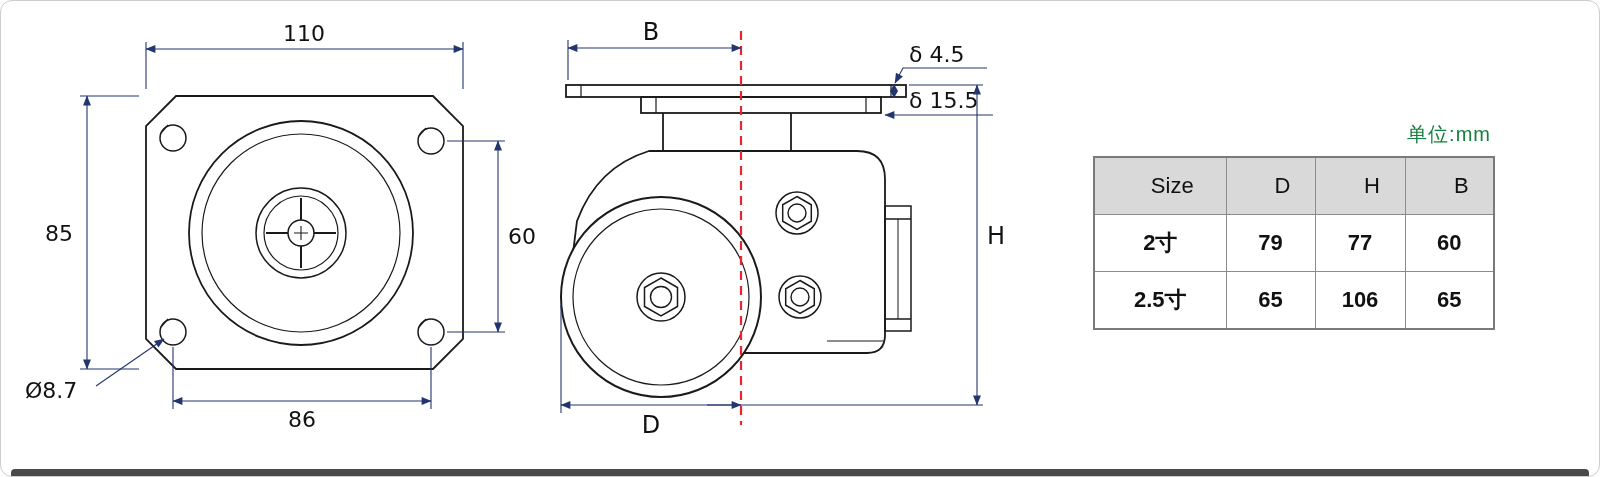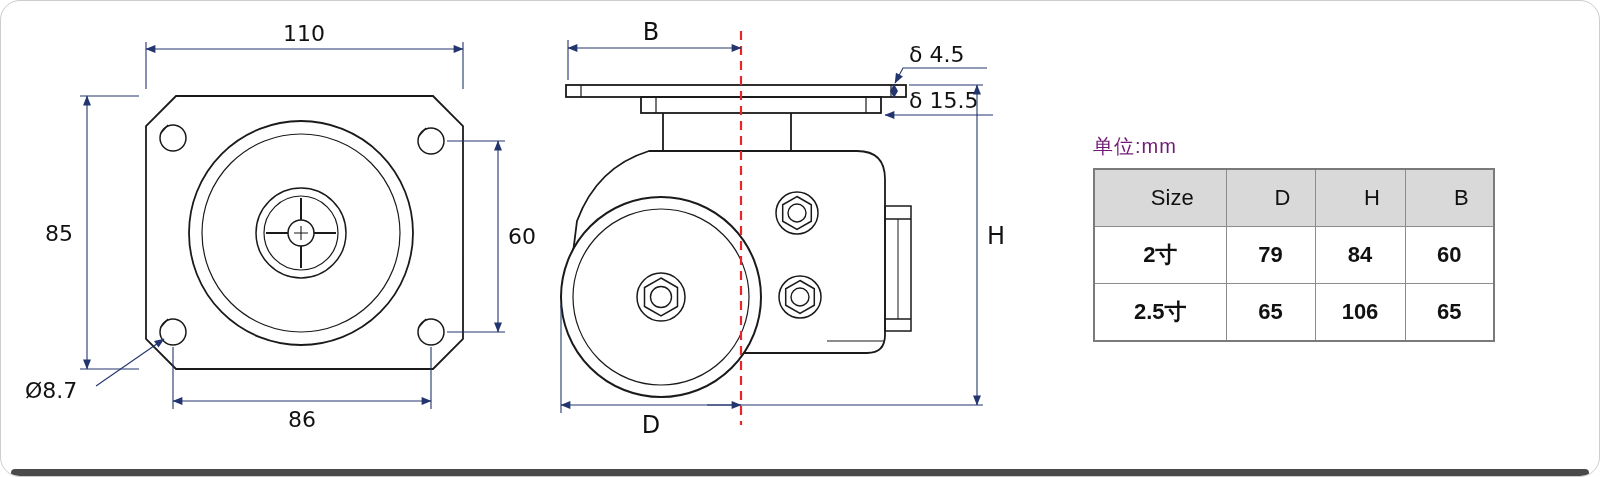--- a/index.html
+++ b/index.html
@@ -1,24 +1,24 @@
 <!DOCTYPE html>
 <html><head>
 <meta charset="utf-8">
 <style>
   html,body{margin:0;padding:0;background:#fff;}
   .sheet{
     position:relative;width:1600px;height:477px;background:#fff;
-    border:1px solid #cdcdcd;border-radius:20px;box-sizing:border-box;
+    border:1px solid #cdcdcd;border-radius:12px;box-sizing:border-box;
     overflow:hidden;font-family:"Liberation Sans","DejaVu Sans",sans-serif;
   }
   .drawing-svg{position:absolute;left:0;top:0;width:1600px;height:477px;}
   svg text{font-family:"DejaVu Sans","Liberation Sans",sans-serif;fill:#111;}
   .table-area{position:absolute;left:1092px;top:116px;width:400px;}
-  .unit-label{text-align:left;font-size:20px;color:#701a75;margin:16px 2px 8px 0;font-weight:500;letter-spacing:1px;}
+  .unit-label{text-align:right;font-size:20px;color:#15803d;margin:4px 2px 8px 0;font-weight:500;letter-spacing:1px;}
   table.spec-table{border-collapse:collapse;width:100%;table-layout:fixed;border:2px solid #7a7a7a;}
   table.spec-table th,table.spec-table td{
     border:1px solid #8c8c8c;text-align:center;vertical-align:middle;
     height:56px;font-size:22px;color:#111;font-weight:700;padding:0;
   }
   table.spec-table th{background:#d9d9d9;font-weight:500;padding-left:24px;}
   .bottom-strip{position:absolute;left:10px;right:10px;bottom:0;height:7px;background:#4a4a4a;border-radius:4px 4px 0 0;}
 </style>
 </head>
 <body>
@@ -163,21 +163,21 @@
           <th>Size</th>
           <th>D</th>
           <th>H</th>
           <th>B</th>
         </tr>
       </thead>
       <tbody>
         <tr>
           <td>2寸</td>
           <td>79</td>
-          <td>84</td>
+          <td>77</td>
           <td>60</td>
         </tr>
         <tr>
           <td>2.5寸</td>
           <td>65</td>
           <td>106</td>
           <td>65</td>
         </tr>
       </tbody>
     </table>

